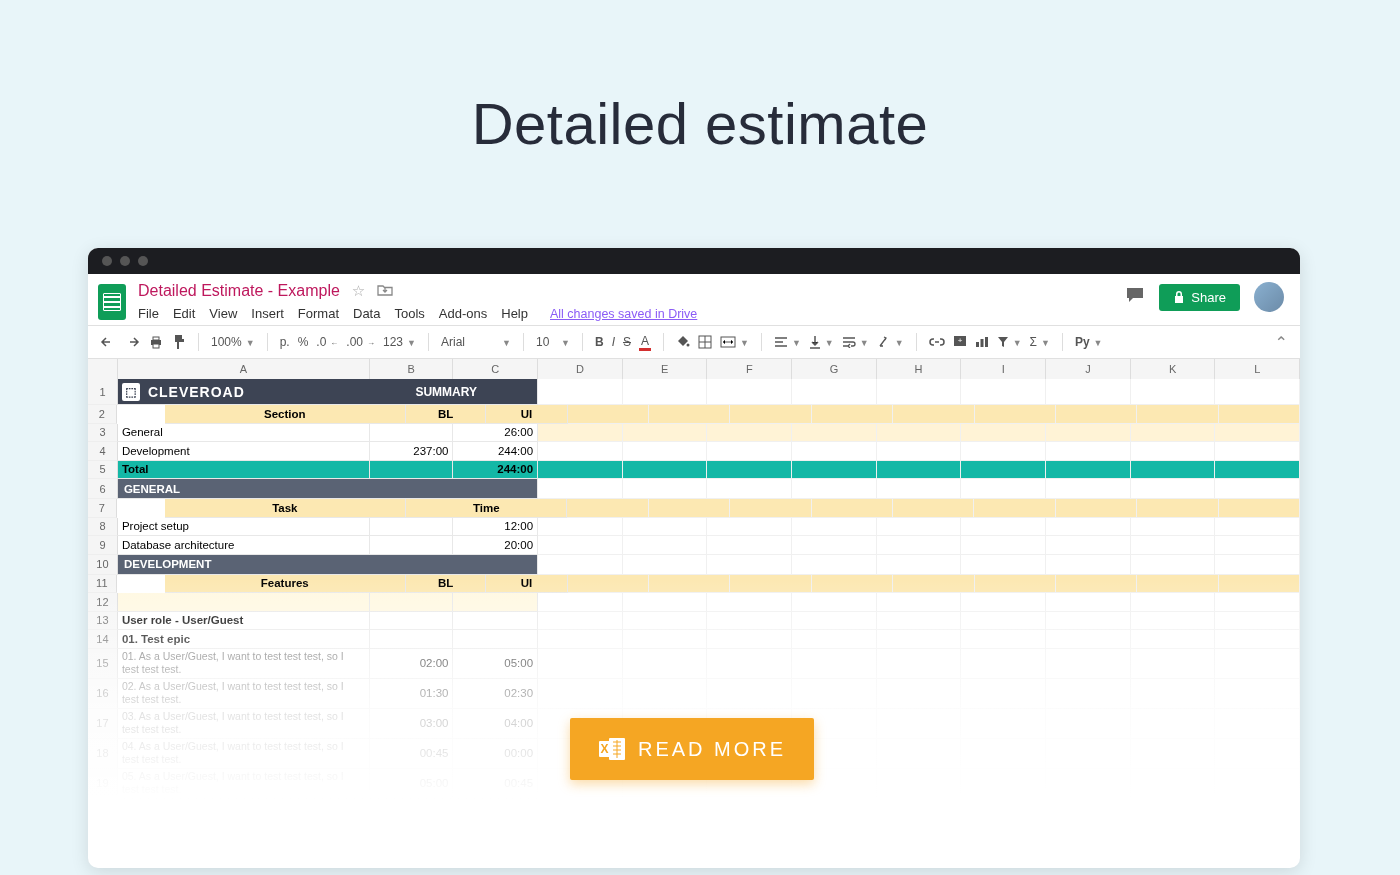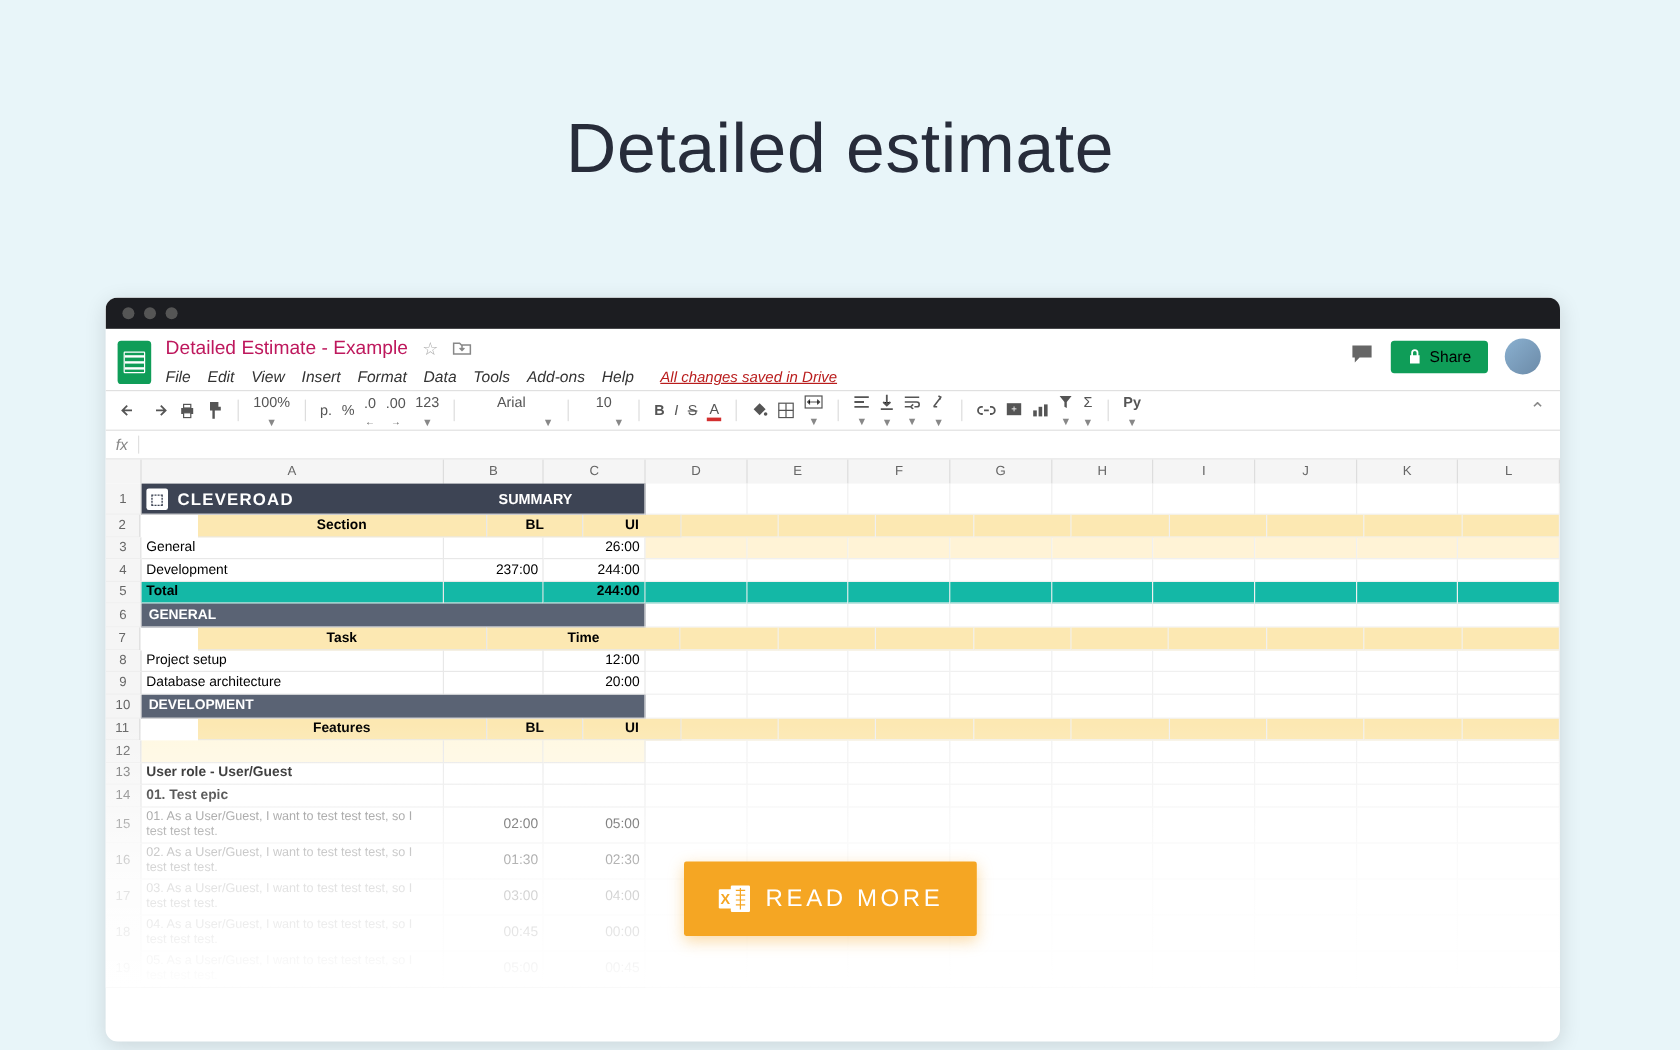--- a/index.html
+++ b/index.html
@@ -57,36 +57,36 @@
   }
   .sheets-logo::after {
     content:""; position:absolute; width:16px; height:1.5px; background:#fff;
     box-shadow: 0 -5px 0 #fff, 0 5px 0 #fff;
   }
   .docinfo { flex:1; }
   .doctitle-row { display:flex; align-items:center; gap:12px; }
   .doctitle { font-size:16px; color:#be185d; }
   .star { color:#aaa; font-size:15px; }
   .folder { color:#888; font-size:14px; }
-  .menubar { display:flex; gap:14px; font-size:13px; color:#333; margin-top:6px; align-items:center;font-style:italic;}
+  .menubar { display:flex; gap:14px; font-size:13px; color:#333; margin-top:6px; align-items:center;}
   .menu-item { cursor:pointer; }
-  .save-status { color:#b91c1c; text-decoration:underline; margin-left:8px; font-size:12.5px;}
+  .save-status { color:#8b5cf6; text-decoration:underline; margin-left:8px; font-size:12.5px;}
   .right-controls { display:flex; align-items:center; gap:14px;}
   .comment-icon { color:#666; font-size:18px;}
   .share-btn {
-    background:#0f9d58; color:#000000; padding:6px 14px; border-radius:3px;
+    background:#0f9d58; color:#ffffff; padding:6px 14px; border-radius:3px;
     font-size:13px; display:flex; gap:6px;
   }
   .avatar { width:30px; height:30px; border-radius:50%; background:linear-gradient(135deg,#8ab0d0,#6c8ba8);}
   .toolbar {
     height:34px; border-top:1px solid #e0e0e0; border-bottom:1px solid #e0e0e0;
     display:flex; align-items:center; padding:0 12px; gap:8px;
     font-size:12px; color:#555;
   }
-  .tb { display:flex; align-items:center; gap:4px;flex-direction:column;}
+  .tb { display:flex; align-items:center; gap:4px;}
   .tb-sep { width:1px; height:18px; background:#ddd; margin:0 4px;}
   .toolbar svg { display:block;}
   .toolbar .drop { font-size:9px; color:#888; position:relative; top:1px;}
   .toolbar-spacer { flex:1; }
   .collapse-caret { font-size:16px; color:#888; }
   .fx-row { height:24px; border-bottom:1px solid #e0e0e0; display:flex; align-items:center;}
   .fx-label { width:28px; text-align:center; font-style:italic; color:#888; font-size:13px; border-right:1px solid #e0e0e0;}
   .col-headers { display:flex; height:20px; background:#f5f5f5; font-size:11px; color:#666;}
   .corner { width:30px; border-right:1px solid #ddd;}
   .ch { border-right:1px solid #ddd; display:flex; align-items:center; justify-content:center;}
@@ -319,23 +319,20 @@
     <span class="tb">Σ<span class="drop">▼</span></span>
     <span class="tb-sep"></span>
     <span class="tb">
         <b>Py</b>
         <span class="drop">▼</span>
       </span>
     <span class="toolbar-spacer"></span>
     <span class="collapse-caret">⌃</span>
   </div>
 
-  <div class="fx-row">
-    <div class="fx-label">fx</div>
-  </div>
 
   <div class="col-headers">
     <div class="corner"></div>
     <div class="ch" style="width:253px">A</div>
     <div class="ch" style="width:84px">B</div>
     <div class="ch" style="width:85px">C</div>
     <div class="ch" style="width:85px">D</div>
     <div class="ch" style="width:85px">E</div>
     <div class="ch" style="width:85px">F</div>
     <div class="ch" style="width:85px">G</div>

